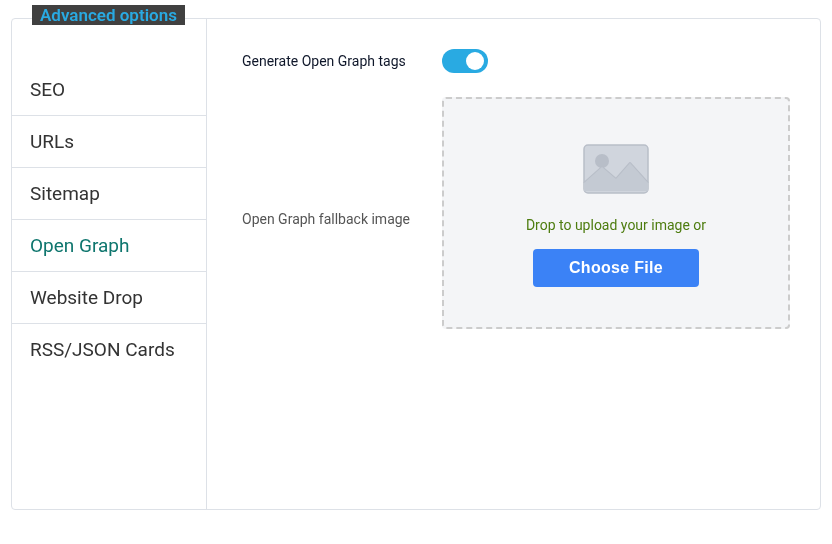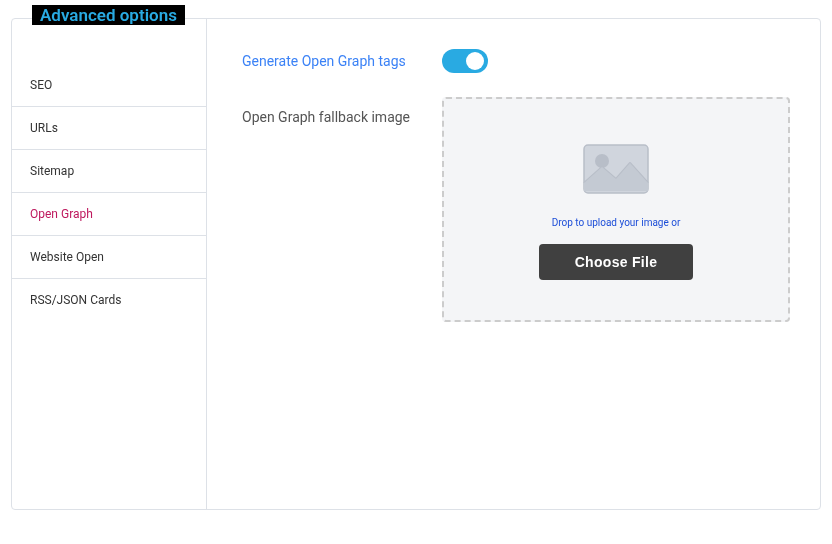--- a/index.html
+++ b/index.html
@@ -14,61 +14,61 @@
       width: 810px;
       margin: 18px auto;
       border: 1px solid #dde1e7;
       border-radius: 4px;
       position: relative;
     }
     .section-title {
       position: absolute;
       top: -14px;
       left: 20px;
-      background: #000000;
+      background: #404040;
       padding: 0 8px;
       color: #29aae2;
       font-size: 17px;
       font-weight: 600;
     }
     .layout {
       display: flex;
       min-height: 490px;
     }
     .sidebar {
       width: 195px;
       border-right: 1px solid #dde1e7;
       flex-shrink: 0;
       padding-top: 45px;
     }
     .sidebar-item {
       padding: 14px 18px;
       border-bottom: 1px solid #dde1e7;
-      font-size: 12px;
+      font-size: 19px;
       color: #333;
       cursor: pointer;
     }
     .sidebar-item.active {
-      color: #be185d;
+      color: #0f766e;
     }
     .sidebar-item:last-child {
       border-bottom: none;
     }
     .main-content {
       flex: 1;
       padding: 30px 30px 30px 35px;
     }
     .setting-row {
       display: flex;
       align-items: center;
       margin-bottom: 24px;
     }
     .setting-label {
       font-size: 14px;
-      color: #3b82f6;
+      color: #0f172a;
       width: 200px;
       flex-shrink: 0;
     }
     .toggle-switch {
       position: relative;
       width: 46px;
       height: 24px;
       cursor: pointer;
     }
     .toggle-switch input {
@@ -89,21 +89,21 @@
       width: 18px;
       height: 18px;
       left: 24px;
       top: 3px;
       background: #fff;
       border-radius: 50%;
       transition: 0.3s;
     }
     .image-setting-row {
       display: flex;
-      align-items: flex-start;
+      align-items: center;
     }
     .image-setting-label {
       font-size: 14px;
       color: #555;
       width: 200px;
       flex-shrink: 0;
       padding-top: 12px;
     }
     .upload-area {
       flex: 1;
@@ -116,31 +116,31 @@
       justify-content: center;
       padding: 40px 20px;
       min-height: 220px;
     }
     .image-placeholder-icon {
       width: 72px;
       height: 60px;
       margin-bottom: 18px;
     }
     .drop-text {
-      font-size: 10px;
-      color: #1d4ed8;
+      font-size: 14px;
+      color: #4d7c0f;
       margin-bottom: 16px;
     }
     .choose-file-btn {
-      background: #404040;
+      background: #3b82f6;
       color: #fff;
       border: none;
       padding: 10px 36px;
       border-radius: 4px;
-      font-size: 14px;
+      font-size: 16px;
       font-weight: 600;
       cursor: pointer;
       letter-spacing: 0.3px;
     }
   </style>
 </head>
 <body>
 
 <div class="outer-container">
   <span class="section-title">Advanced options</span>
@@ -154,21 +154,21 @@
       <div class="sidebar-item">
         <span>URLs</span>
       </div>
       <div class="sidebar-item">
         <span>Sitemap</span>
       </div>
       <div class="sidebar-item active">
         <span>Open Graph</span>
       </div>
       <div class="sidebar-item">
-        <span>Website Open</span>
+        <span>Website Drop</span>
       </div>
       <div class="sidebar-item">
         <span>RSS/JSON Cards</span>
       </div>
     </nav>
 
     <div class="main-content">
 
       <div class="setting-row">
         <span class="setting-label">Generate Open Graph tags</span>

